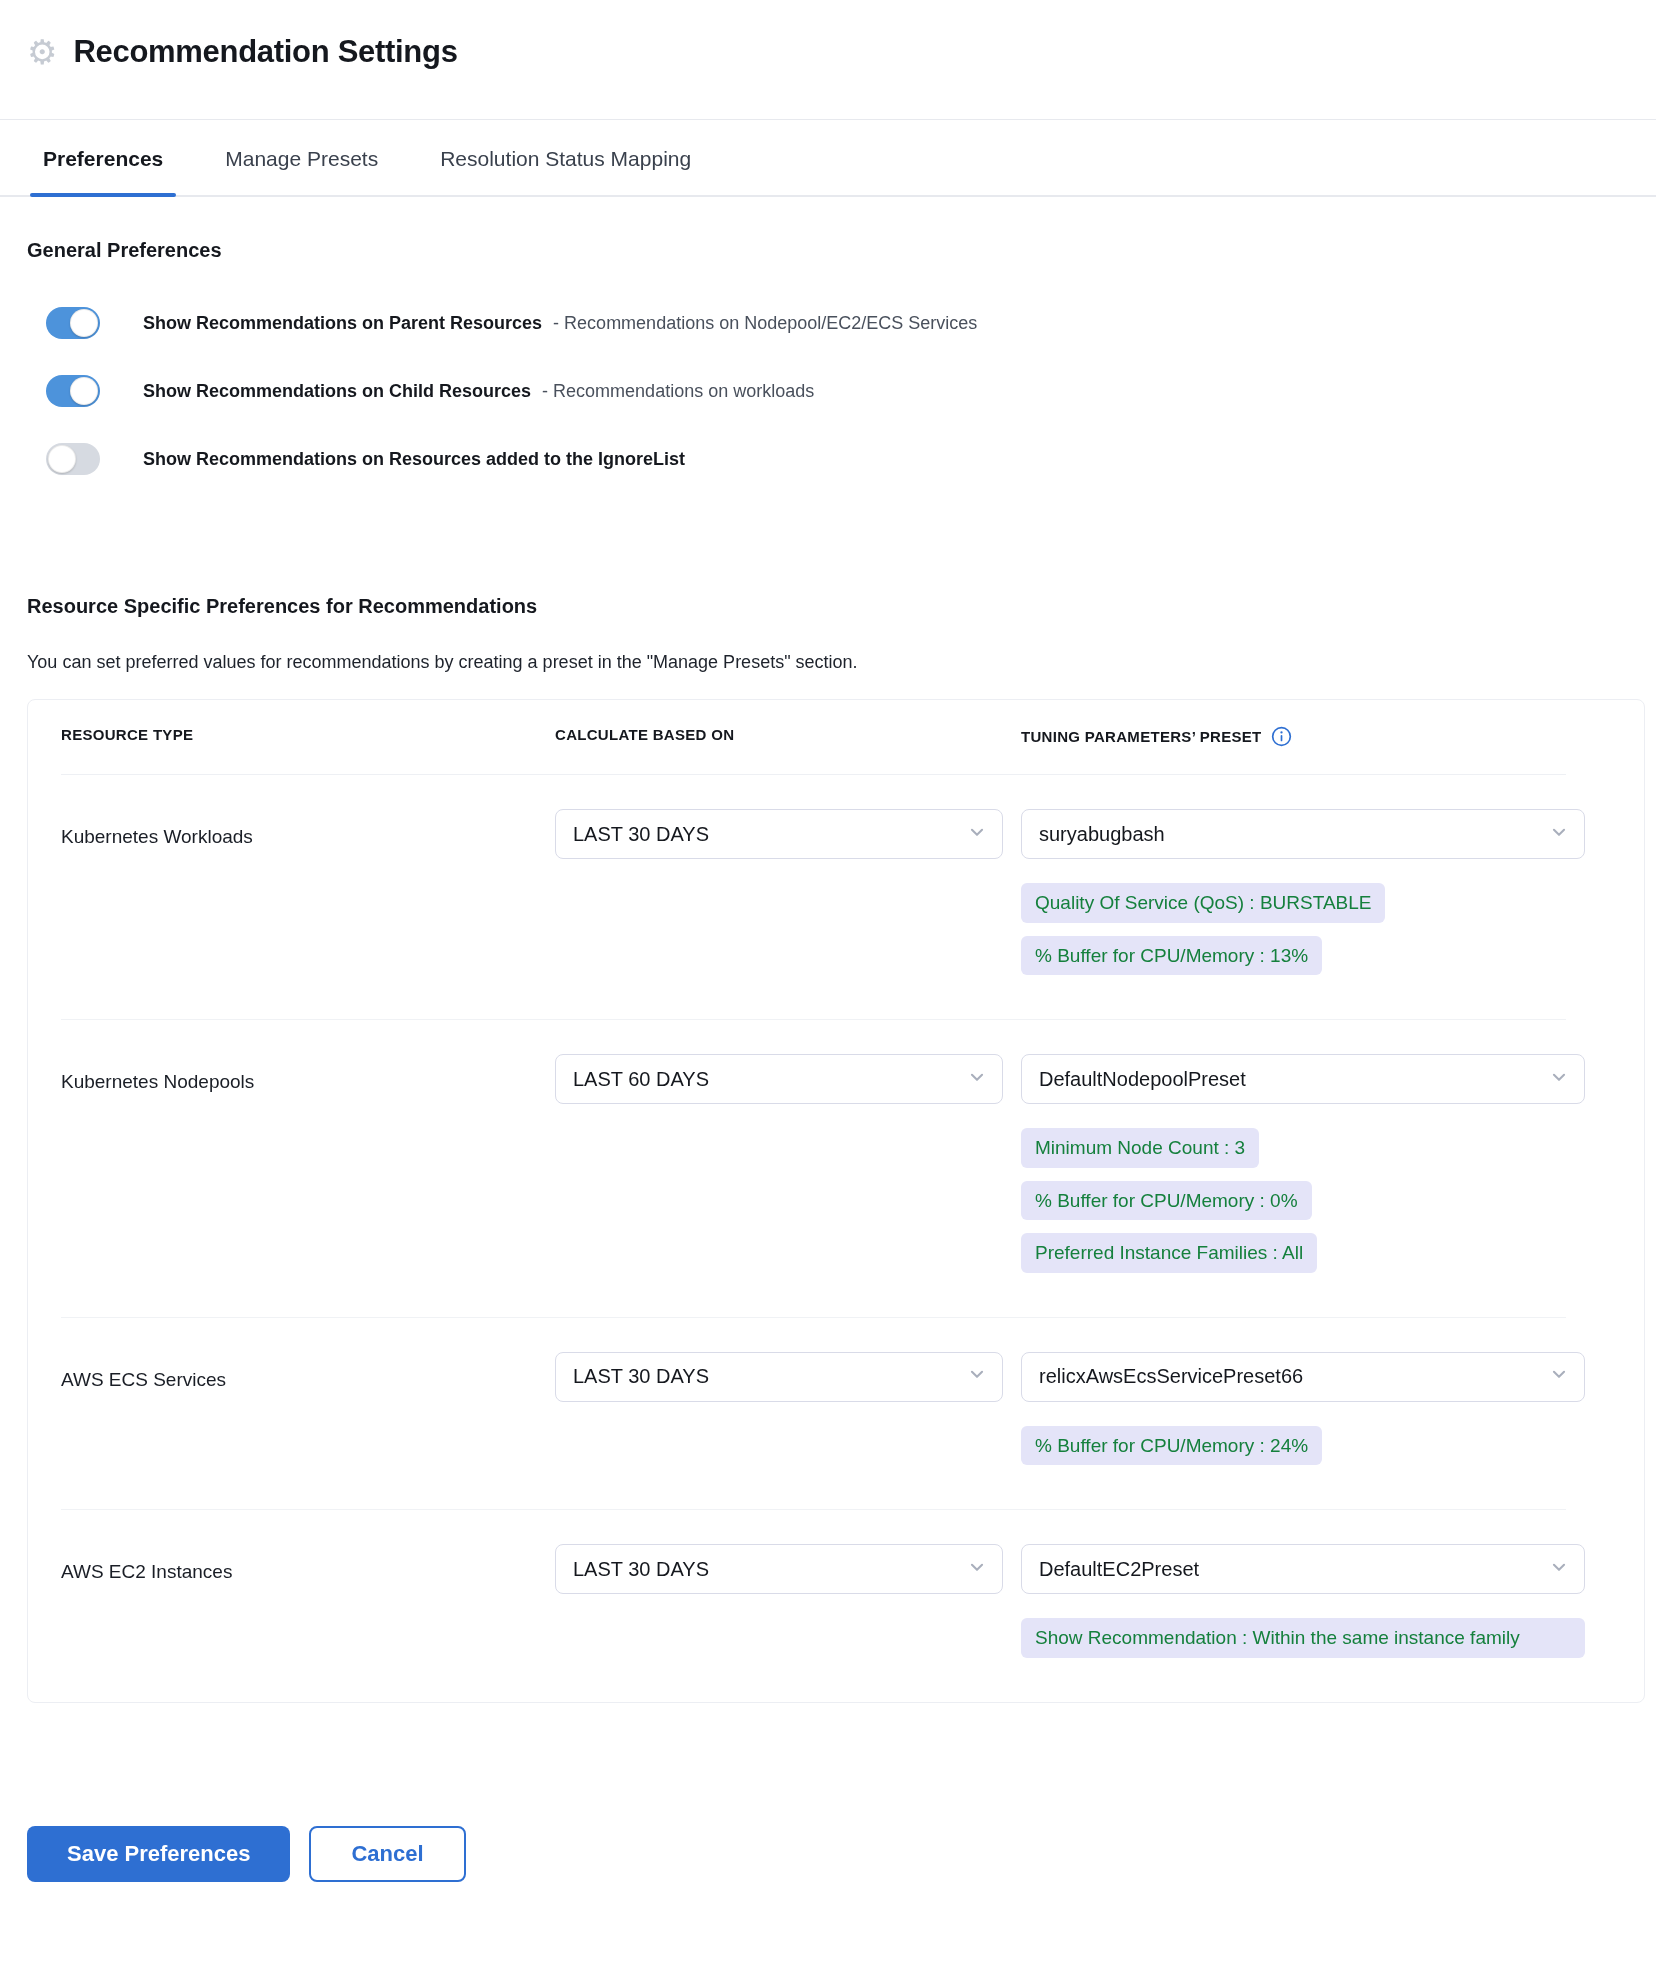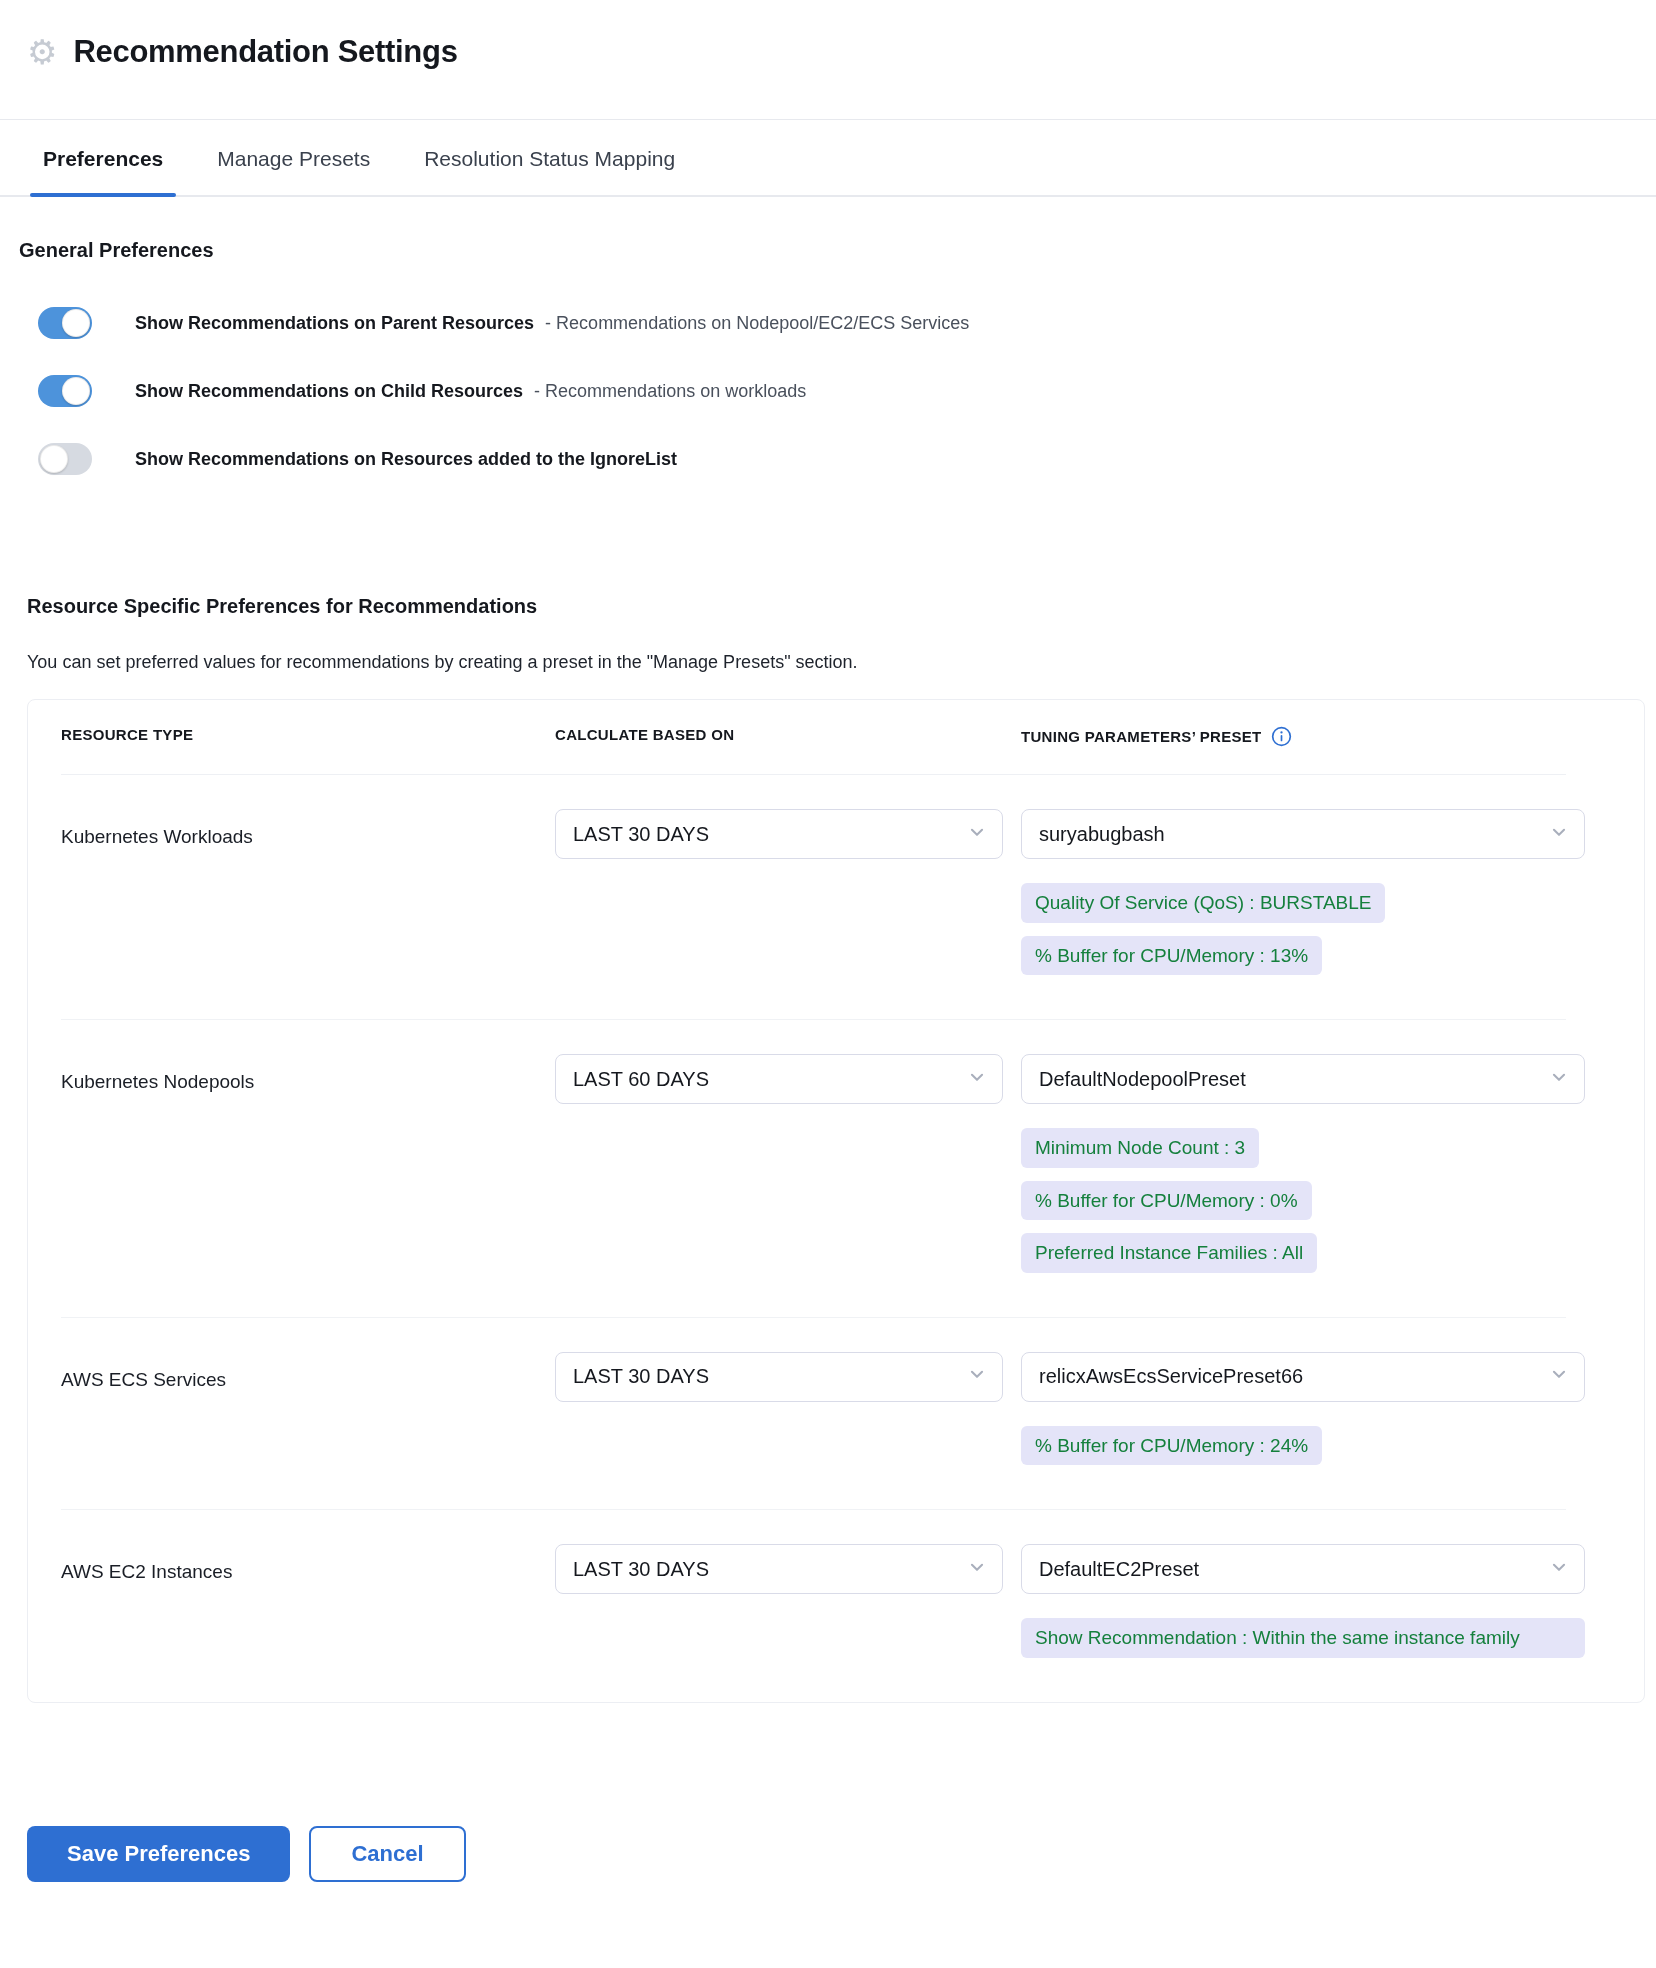--- a/index.html
+++ b/index.html
@@ -10,27 +10,27 @@
     color: #16191F;
   }
 
   
   .header { display: flex; align-items: center; gap: 16px; padding: 34px 27px 0 27px; height: 70px; }
   .gear { font-size: 34px; color: #C6CBD3; line-height: 1; }
   .page-title { font-size: 31px; font-weight: 700; letter-spacing: -0.3px; color: #15181E; }
   .header-divider { border-bottom: 1px solid #E7E9EE; margin-top: 49px; }
 
   
-  .tabs { display: flex; gap: 28px; padding: 27px 0 0 30px; border-bottom: 2px solid #E7E9EE; }
+  .tabs { display: flex; gap: 36px; padding: 27px 0 0 30px; border-bottom: 2px solid #E7E9EE; }
   .tab { position: relative; padding: 0 13px 24px 13px; font-size: 21px; color: #3A414D; font-weight: 500; cursor: pointer; white-space: nowrap; }
   .tab.on { color: #15181E; font-weight: 700; }
   .tab.on::after { content: ""; position: absolute; left: 0; right: 0; bottom: -2px; height: 4px; background: #2E6FD2; border-radius: 3px; }
 
   
-  .general { margin: 42px 27px 0 19px; }
+  .general { margin: 42px 27px 0 27px; }
   .section-heading { font-size: 20px; font-weight: 700; color: #15181E; }
   .toggles { margin: 45px 0 0 19px; }
   .toggle-row { display: flex; align-items: center; gap: 43px; margin-bottom: 36px; }
   .switch { position: relative; width: 54px; height: 32px; border-radius: 16px; background: #D6DAE1; flex: 0 0 auto; cursor: pointer; transition: background .15s; }
   .switch .knob { position: absolute; top: 2px; left: 2px; width: 28px; height: 28px; border-radius: 50%;
     background: #fff; border: 1px solid rgba(0,0,0,0.08); box-shadow: 0 1px 2px rgba(0,0,0,0.18); }
   .switch.on { background: #4D93DB; }
   .switch.on .knob { left: auto; right: 2px; }
   .toggle-text { font-size: 18px; line-height: 26px; }
   .t-label { font-weight: 700; color: #15181E; }

